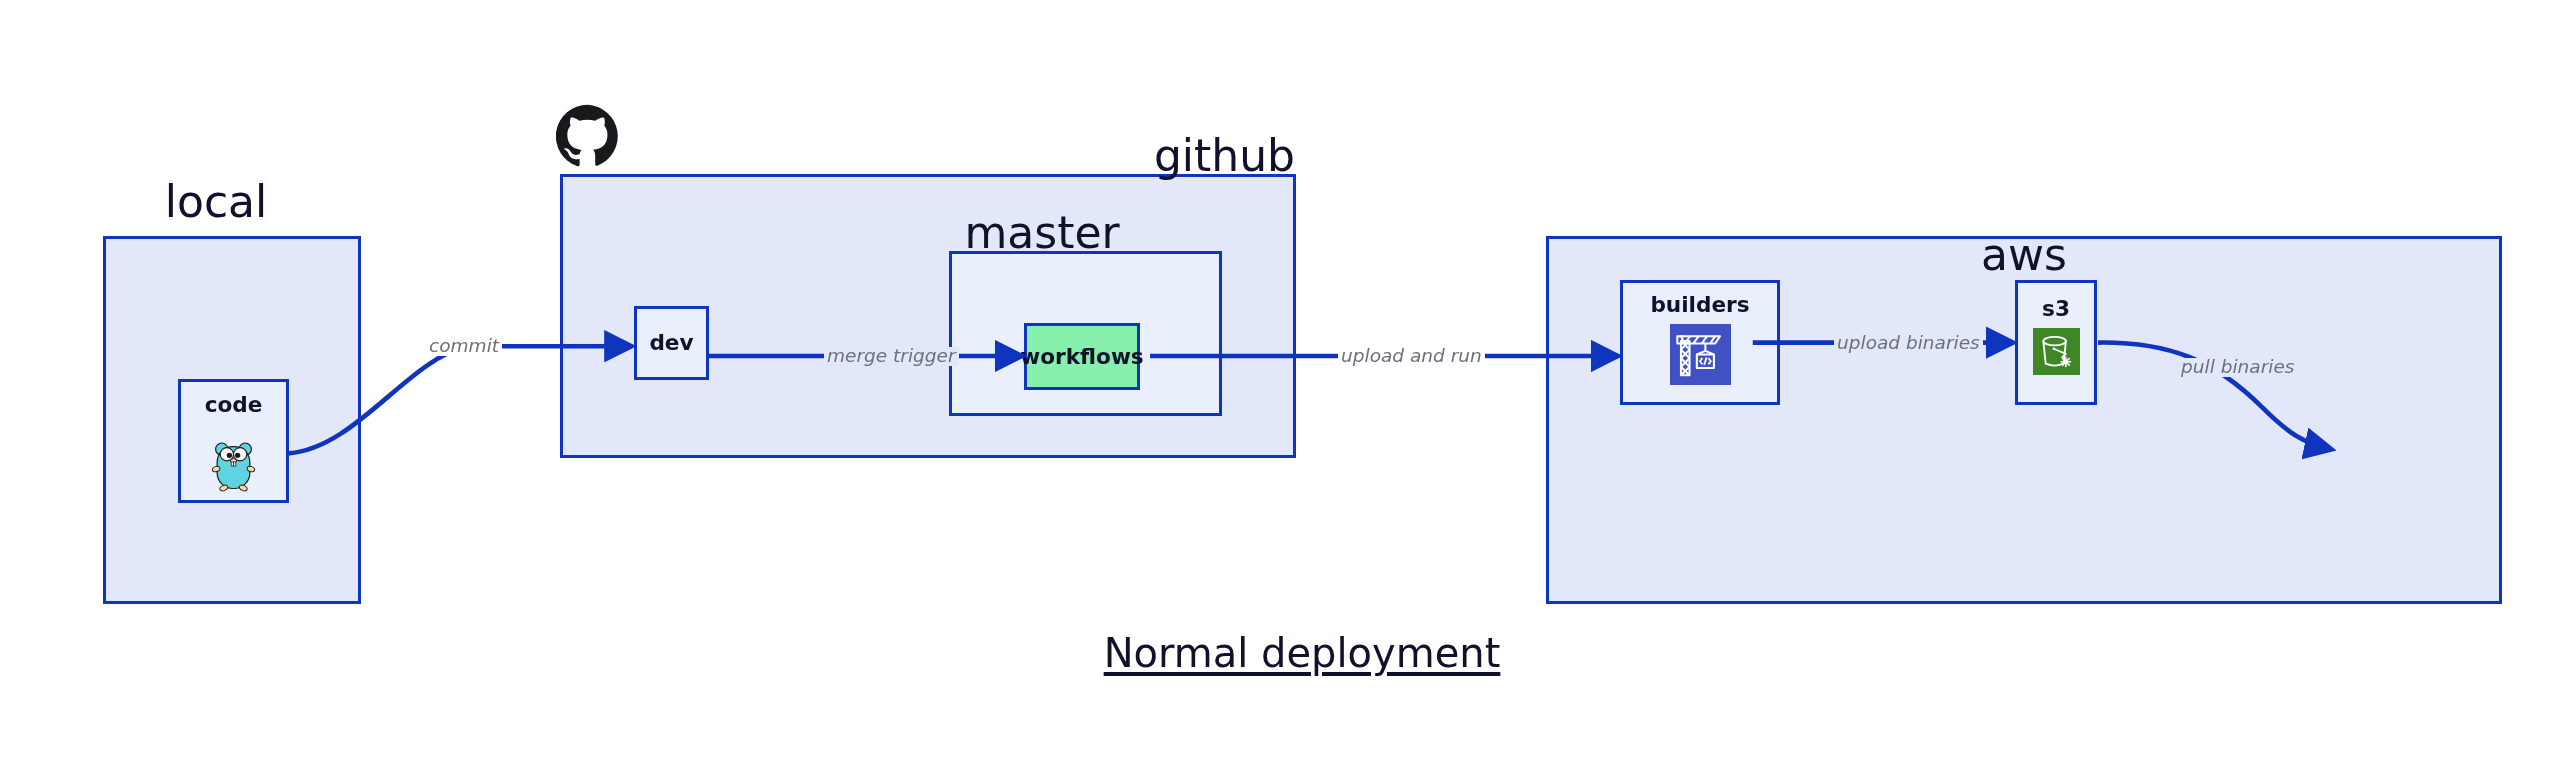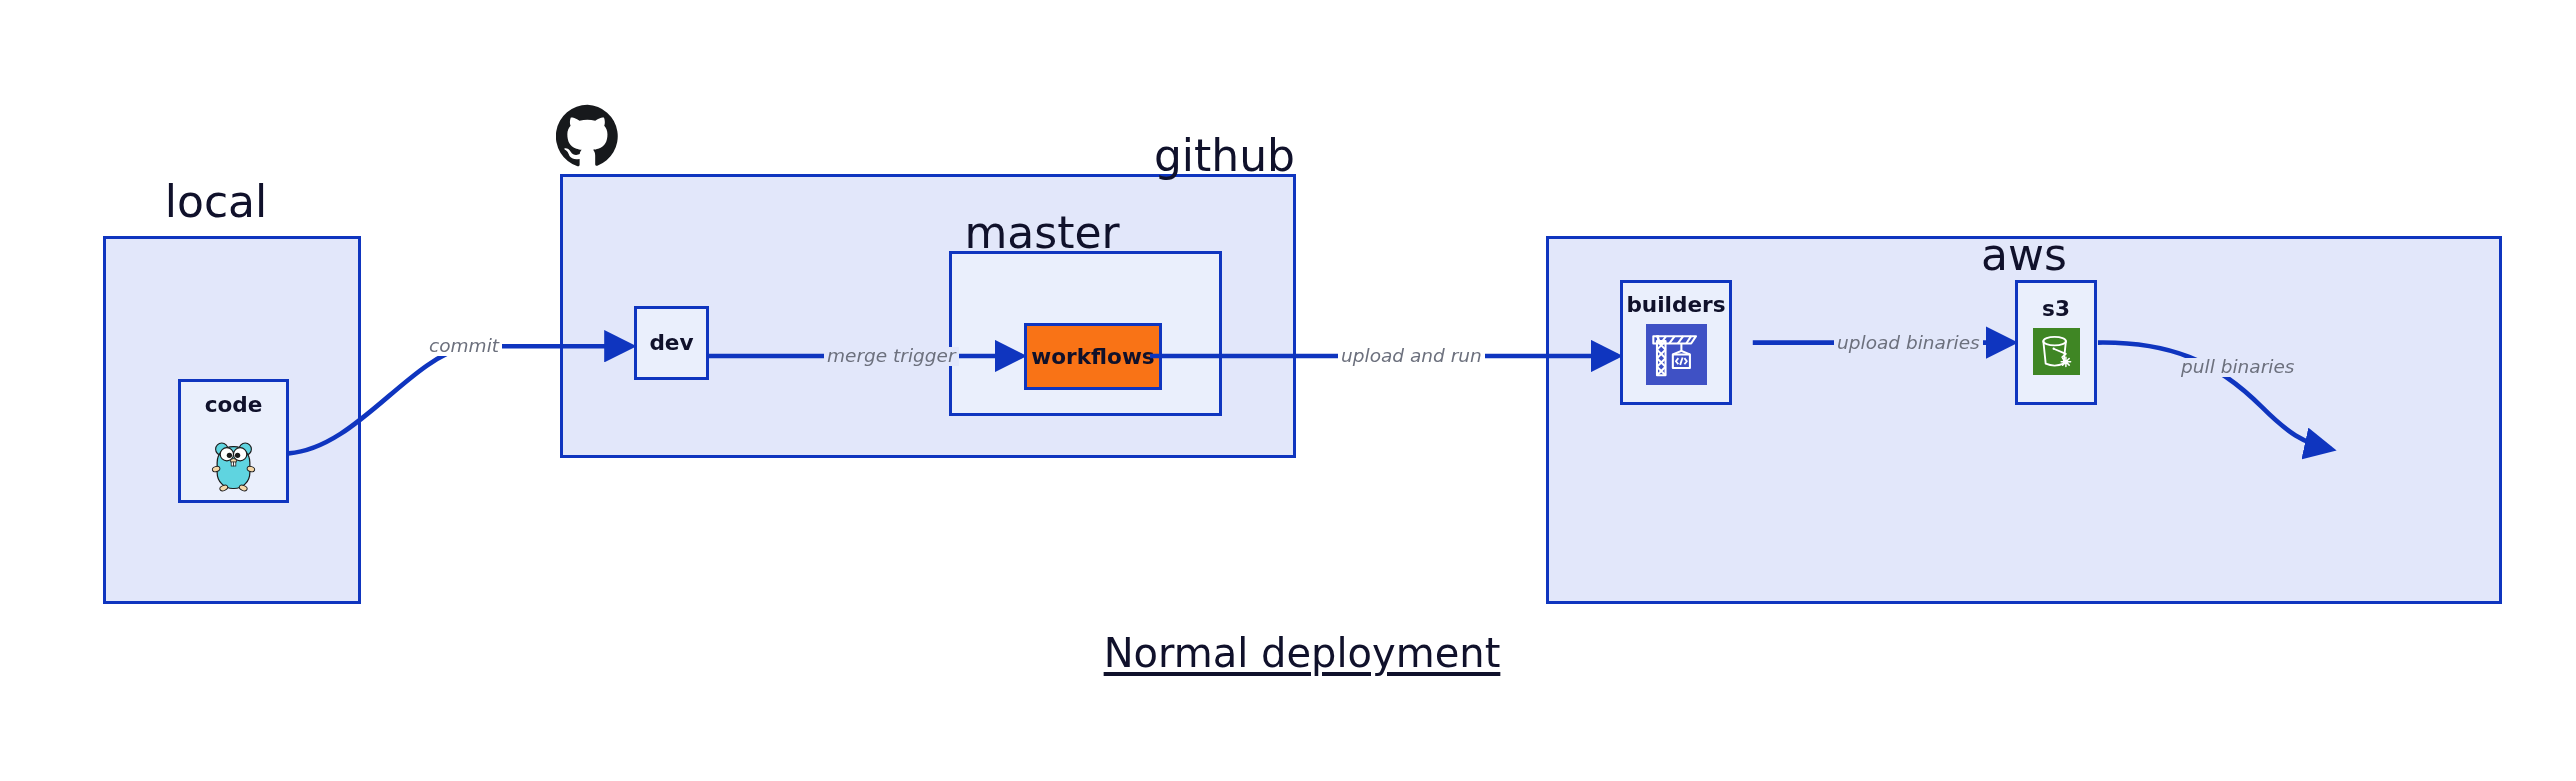--- a/index.html
+++ b/index.html
@@ -130,28 +130,28 @@
     </svg>
   </span>
 
   <div class="node" style="left:634px;top:306px;width:75px;height:74px;justify-content:center;">
     <span class="node-label">dev</span>
   </div>
 
   <div class="group" style="left:949px;top:251px;width:273px;height:165px;background:#eaeffc;z-index:3;"></div>
   <div class="group-label" style="left:1042px;top:217px;transform:translateX(-50%);">master</div>
 
-  <div class="node" style="left:1024px;top:323px;width:138px;height:67px;justify-content:center;background:#f97316;">
+  <div class="node" style="left:1024px;top:323px;width:116px;height:67px;justify-content:center;background:#86efac;">
     <span class="node-label">workflows</span>
   </div>
 
   <div class="group" style="left:1546px;top:236px;width:956px;height:368px;"></div>
   <div class="group-label" style="left:2024px;top:203px;transform:translateX(-50%);margin-top:36px;">aws</div>
 
-  <div class="node" style="left:1620px;top:280px;width:112px;height:125px;">
+  <div class="node" style="left:1620px;top:280px;width:160px;height:125px;">
     <span class="node-label" style="margin-top:11.3px;">builders</span>
     <span class="node-icon" style="margin-top:8.2px;">
       <svg width="61" height="61" viewBox="0 0 100 100">
         <rect x="0" y="0" width="100" height="100" fill="#3f51c5"></rect>
         <g fill="none" stroke="#ffffff" stroke-width="3.4" stroke-linejoin="round">
 
           <rect x="18" y="28" width="14" height="56"></rect>
           <path d="M18 28 L32 42 M32 28 L18 42 M18 42 L32 56 M32 42 L18 56 M18 56 L32 70 M32 56 L18 70 M18 70 L32 84 M32 70 L18 84"></path>
 
           <rect x="12" y="20" width="8" height="12"></rect>

